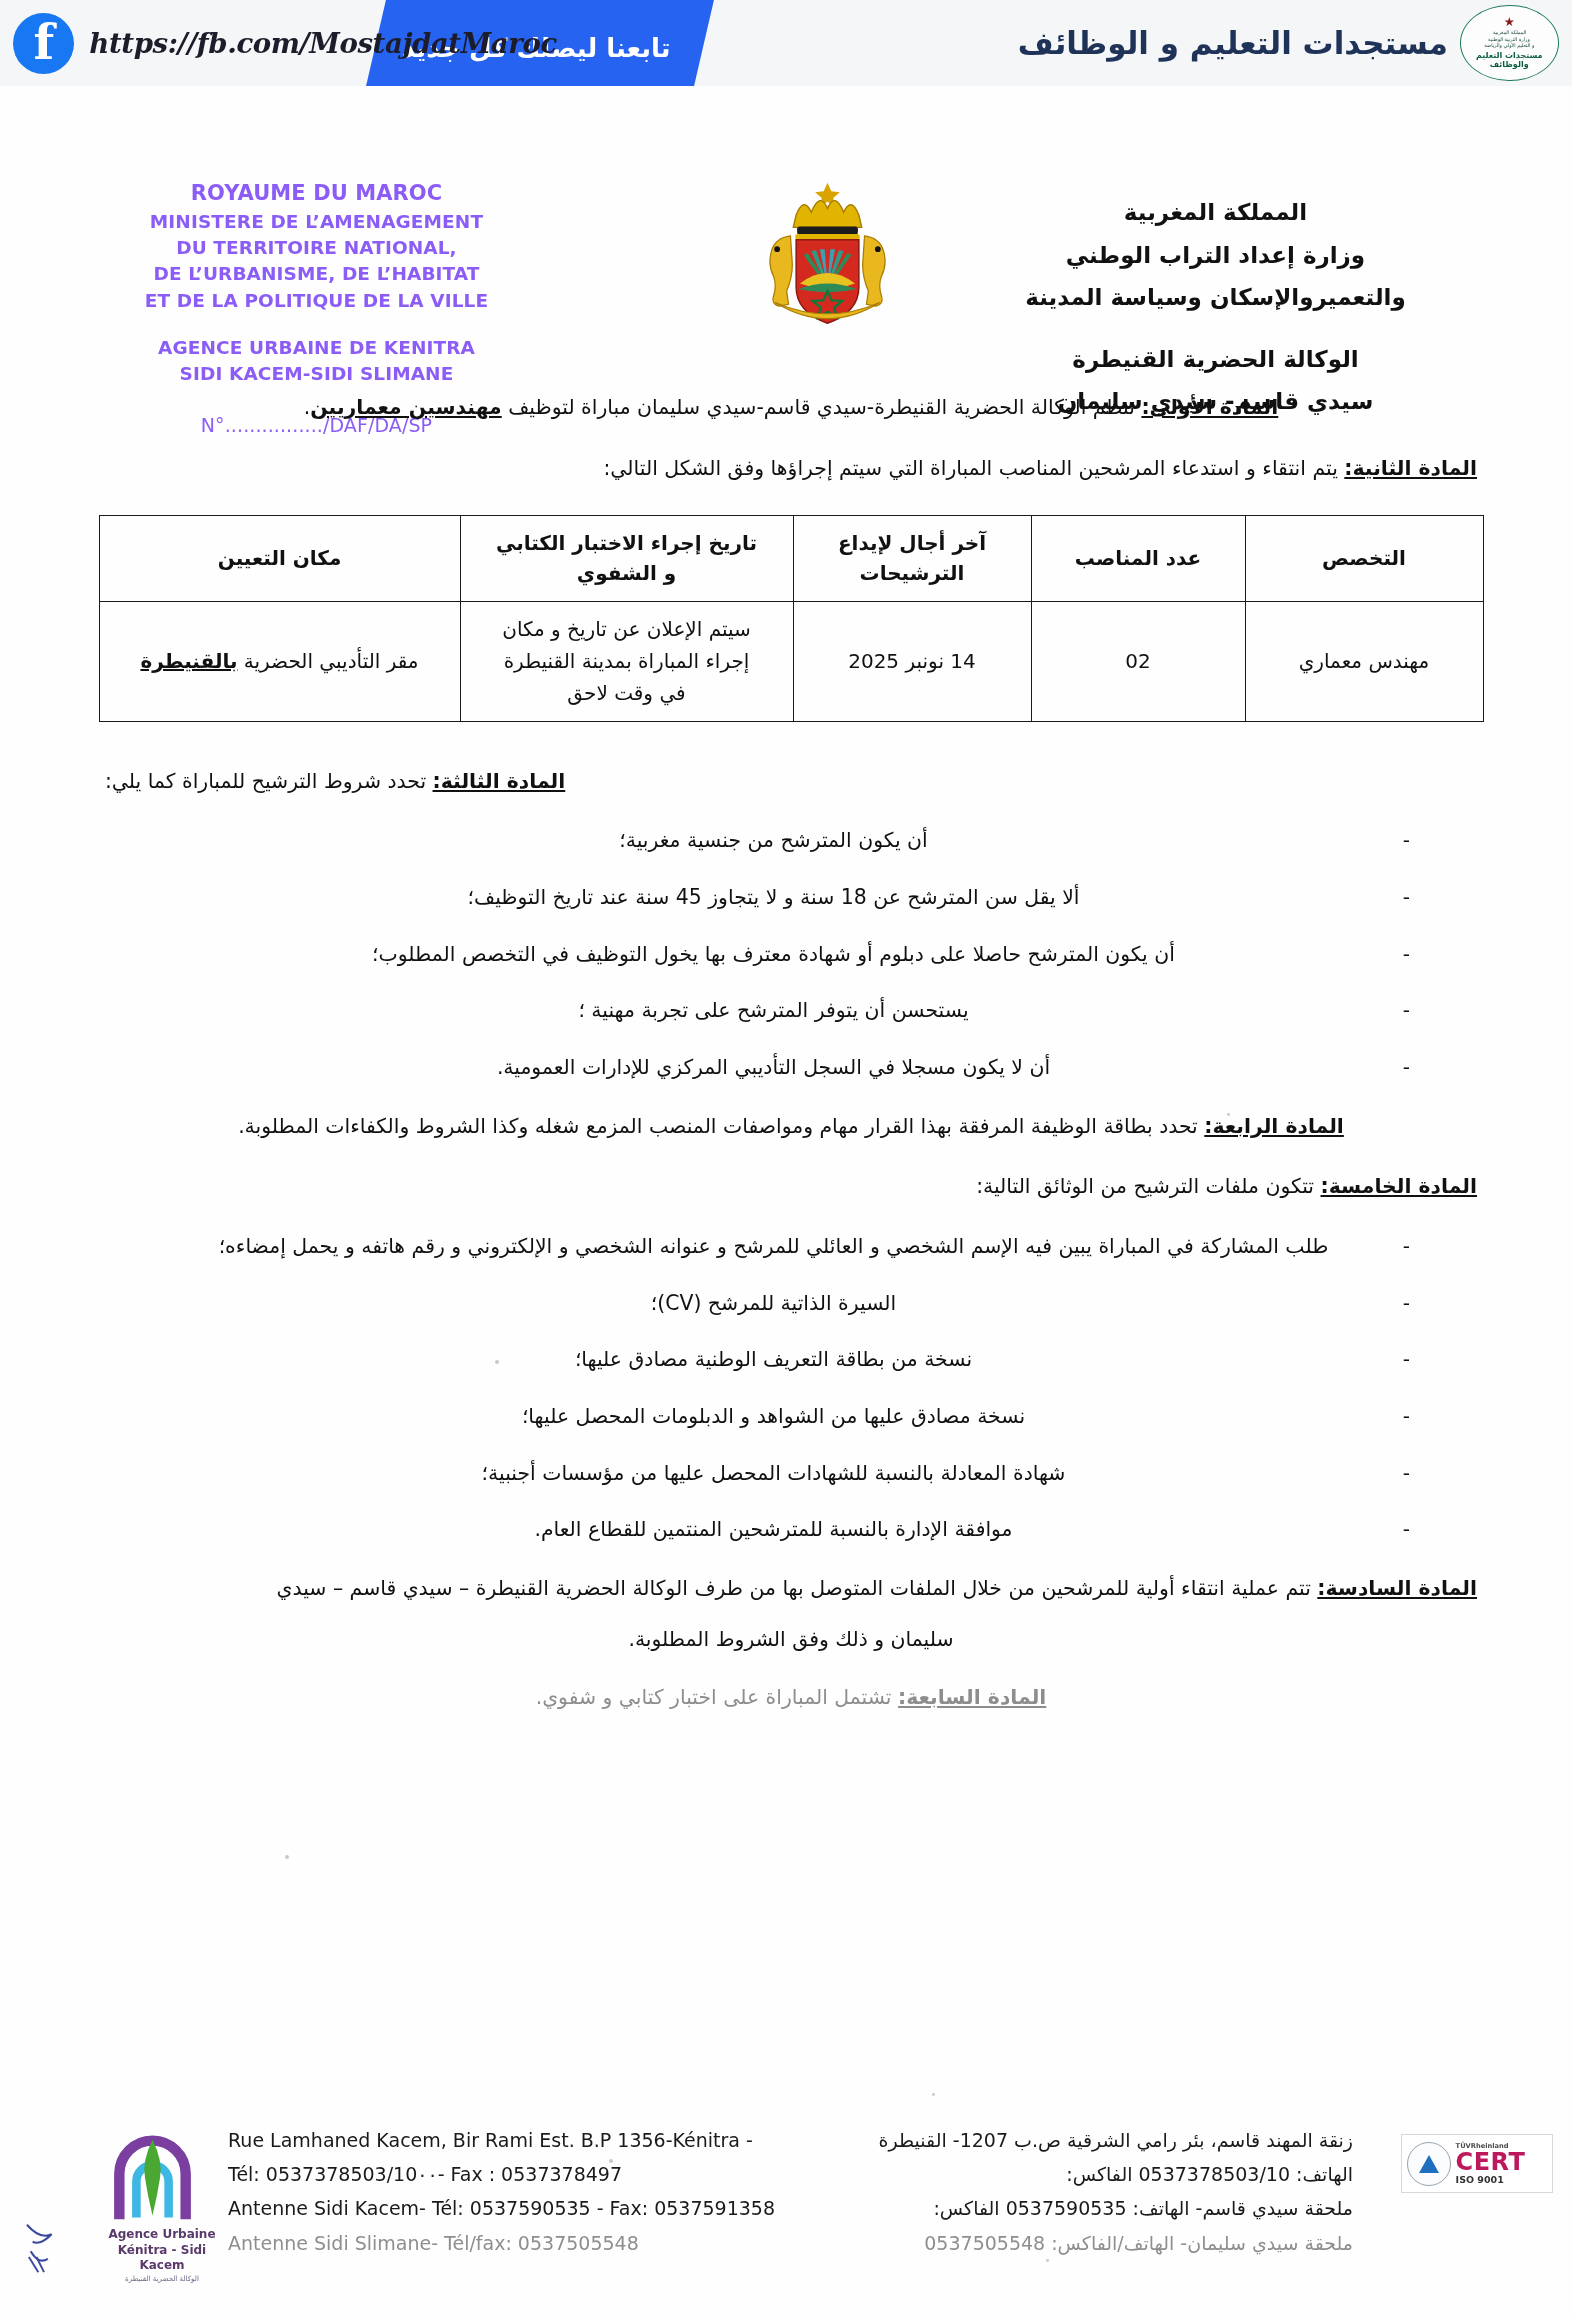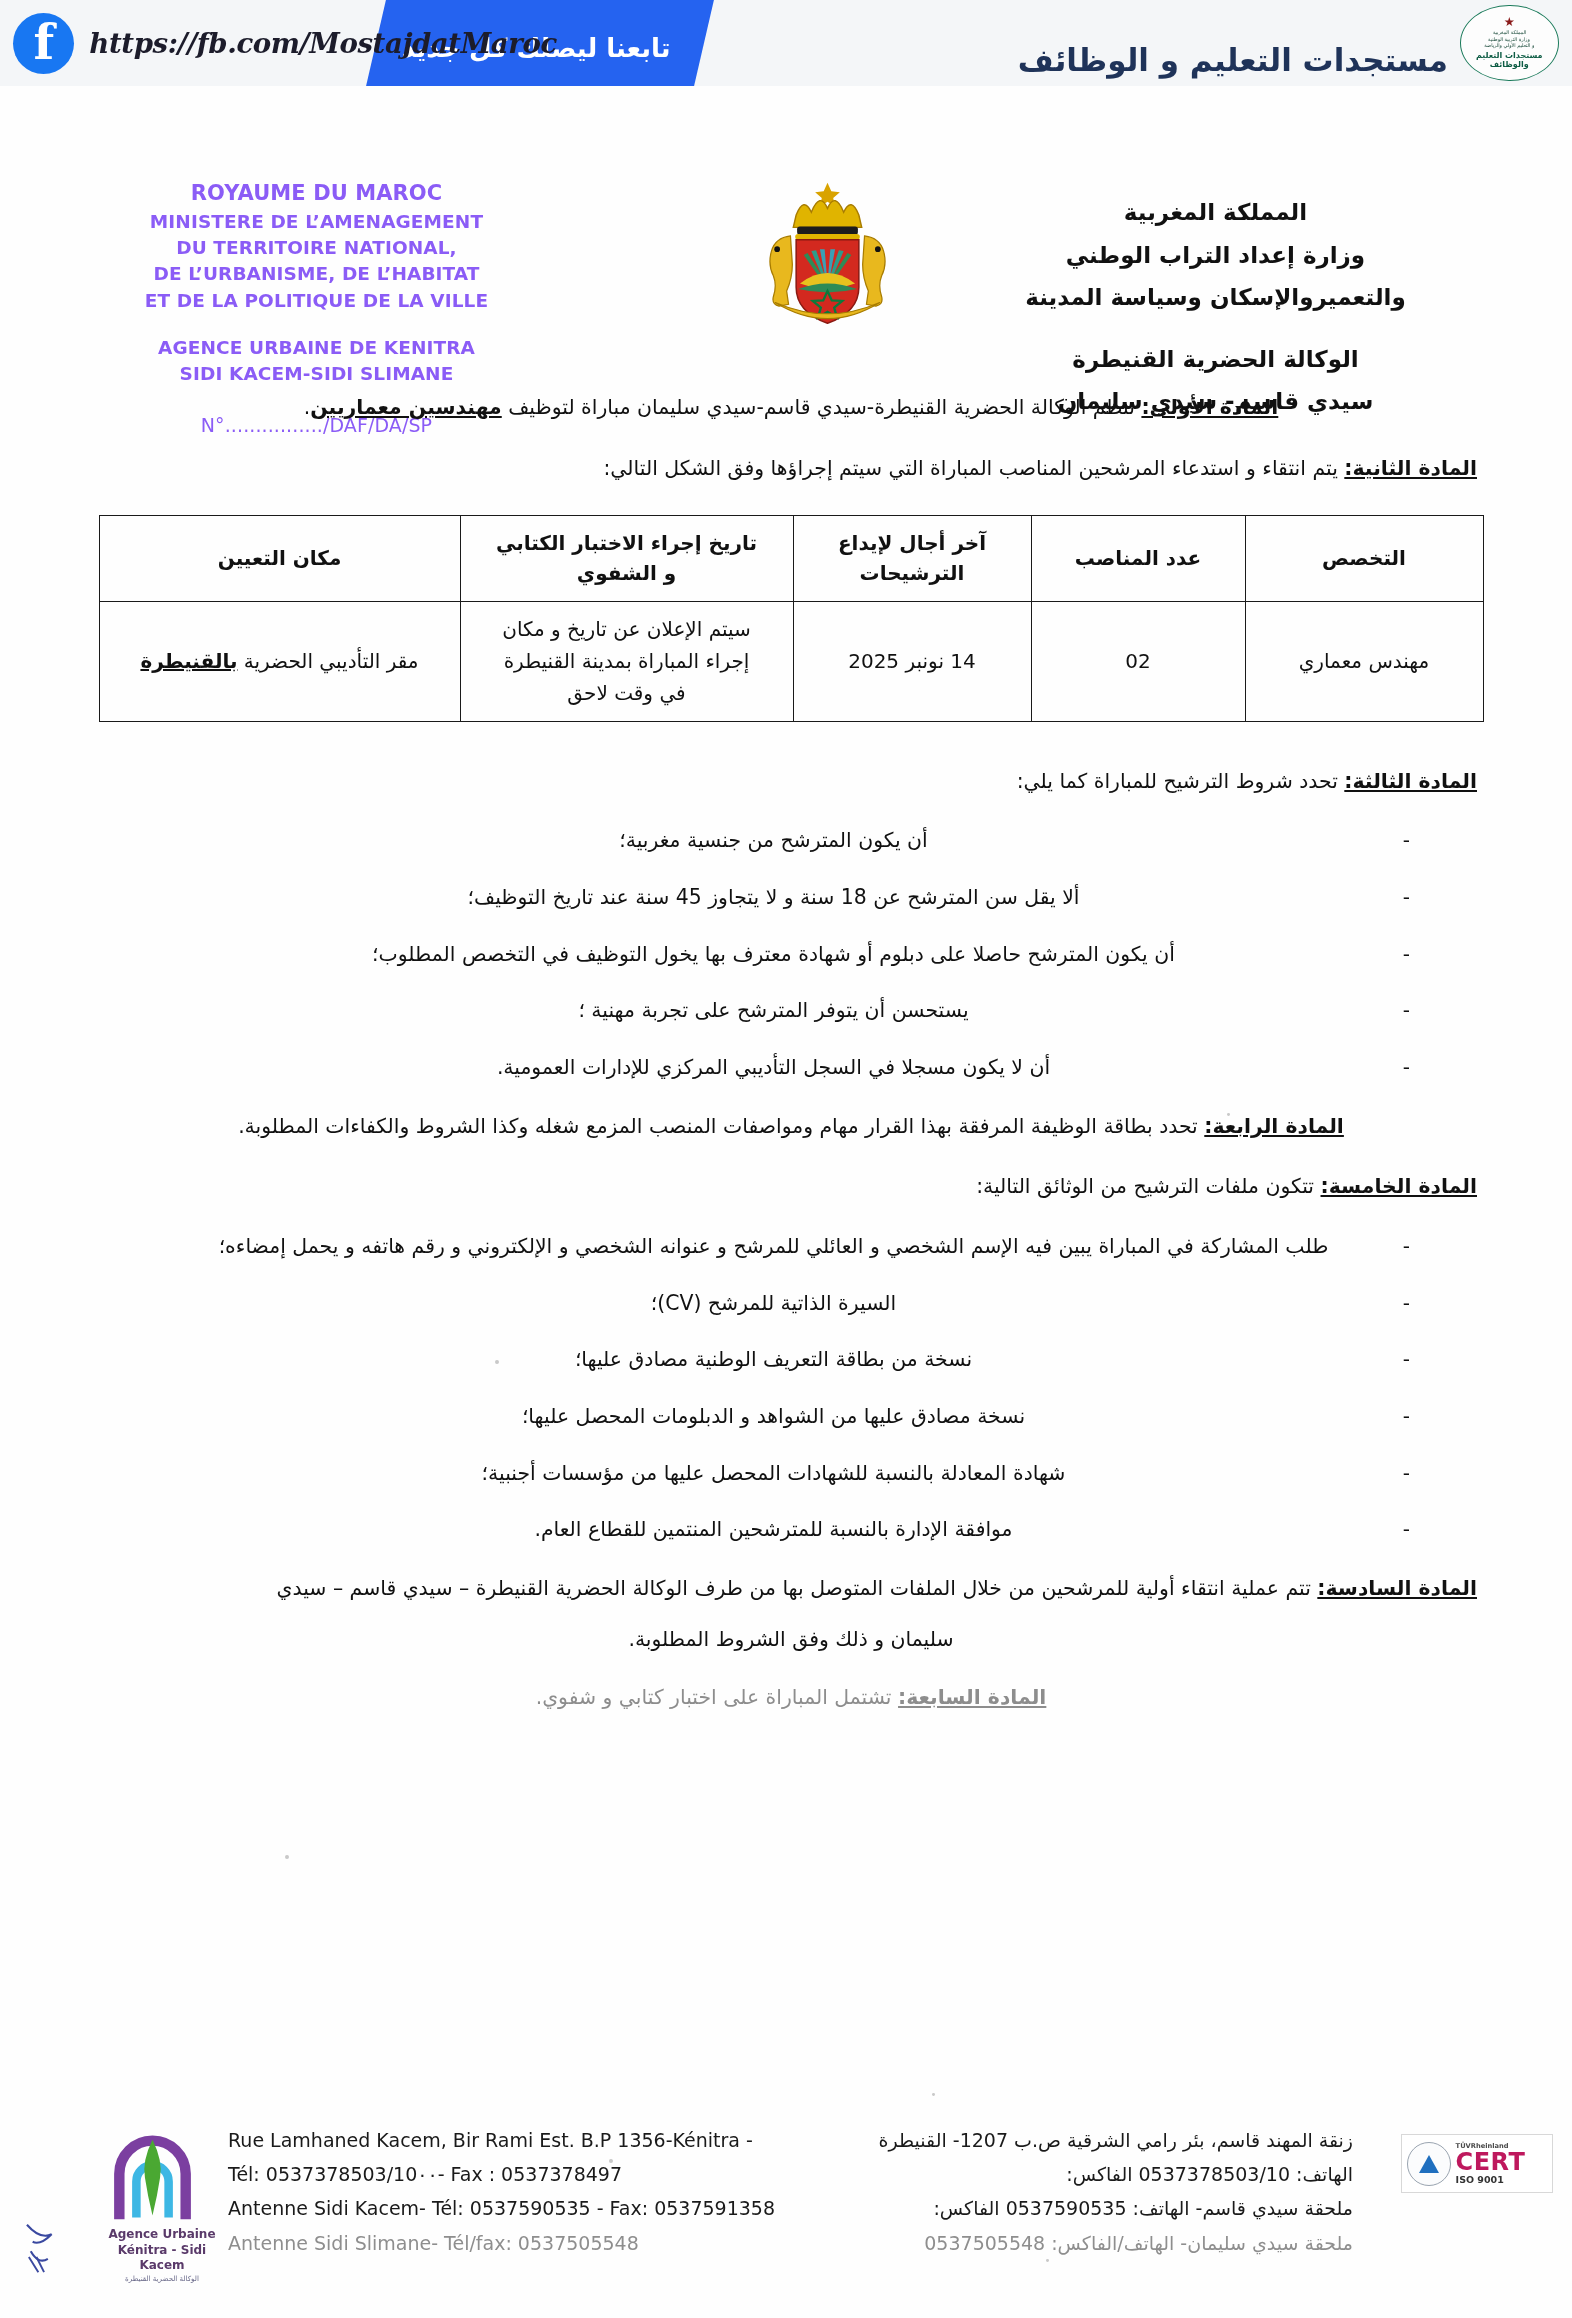--- a/index.html
+++ b/index.html
@@ -88,21 +88,21 @@
     color: #ffffff;
     font-size: 26px;
     font-weight: bold;
     direction: rtl;
     z-index: 2;
     white-space: nowrap;
   }
   .fb-right-text {
     position: absolute;
     right: 124px;
-    top: 17px;
+    top: 0;
     height: 86px;
     display: flex;
     align-items: center;
     font-size: 31px;
     font-weight: bold;
     color: #1f3359;
     direction: rtl;
     white-space: nowrap;
     z-index: 3;
     margin-left: 48px;
@@ -517,21 +517,21 @@
                 <span>في وقت لاحق</span>
               </td>
               <td class="place">
                 <span>مقر التأديبي الحضرية </span><span class="bu">بالقنيطرة</span>
               </td>
             </tr>
           </tbody>
         </table>
       </div>
 
-      <p class="art" style="text-align:right;">
+      <p class="art" style="text-align:left;">
         <span class="art-title">المادة الثالثة:</span><span> تحدد شروط الترشيح للمباراة كما يلي:</span>
       </p>
       <ul class="dashlist">
         <li>
           <span class="dash">-</span>
           <span class="txt">أن يكون المترشح من جنسية مغربية؛</span>
         </li>
         <li>
           <span class="dash">-</span>
           <span class="txt">ألا يقل سن المترشح عن 18 سنة و لا يتجاوز 45 سنة عند تاريخ التوظيف؛</span>

